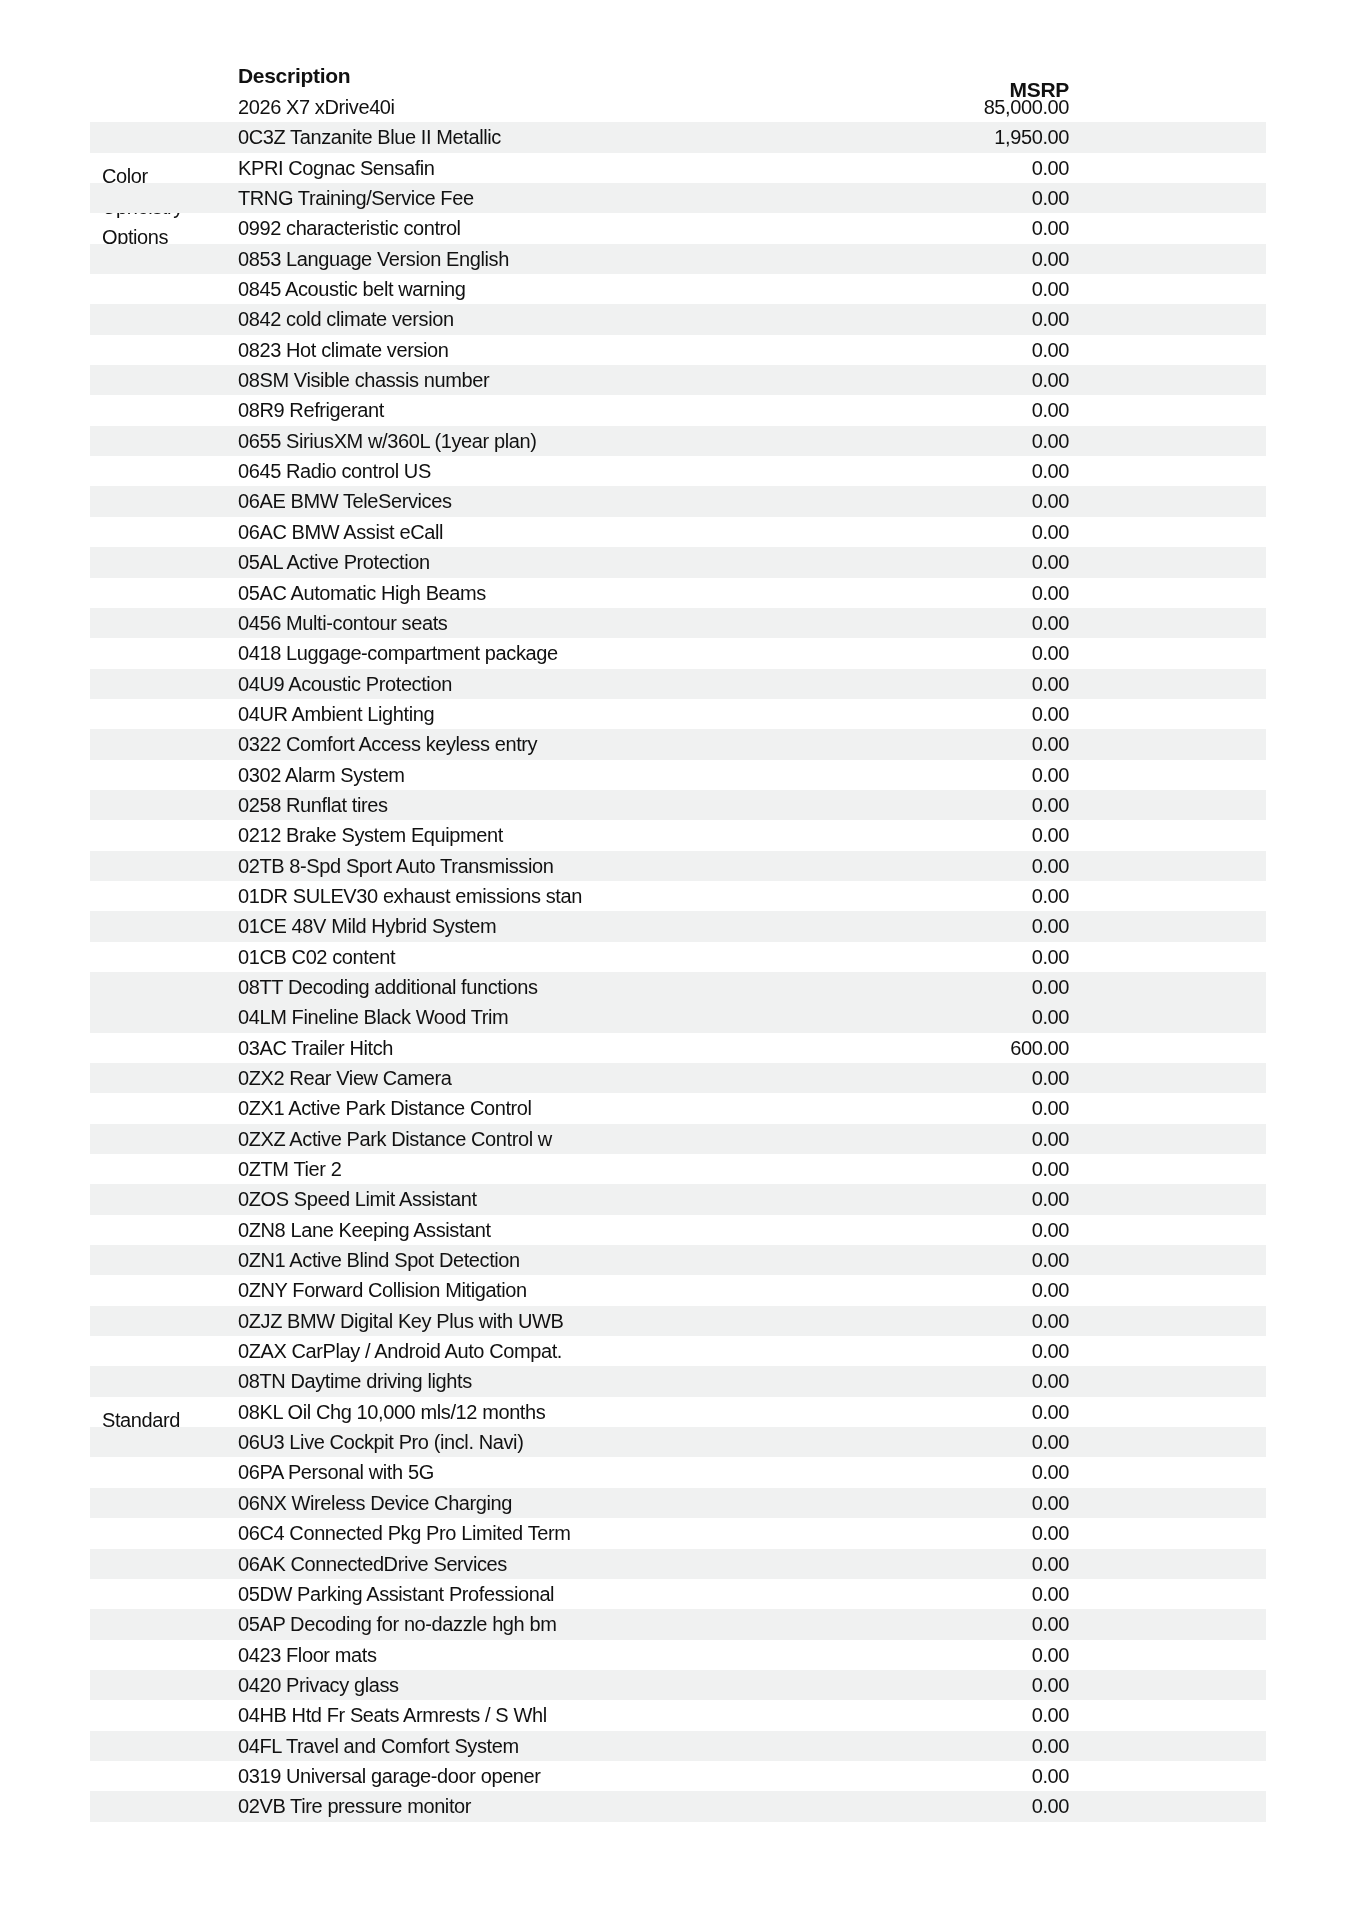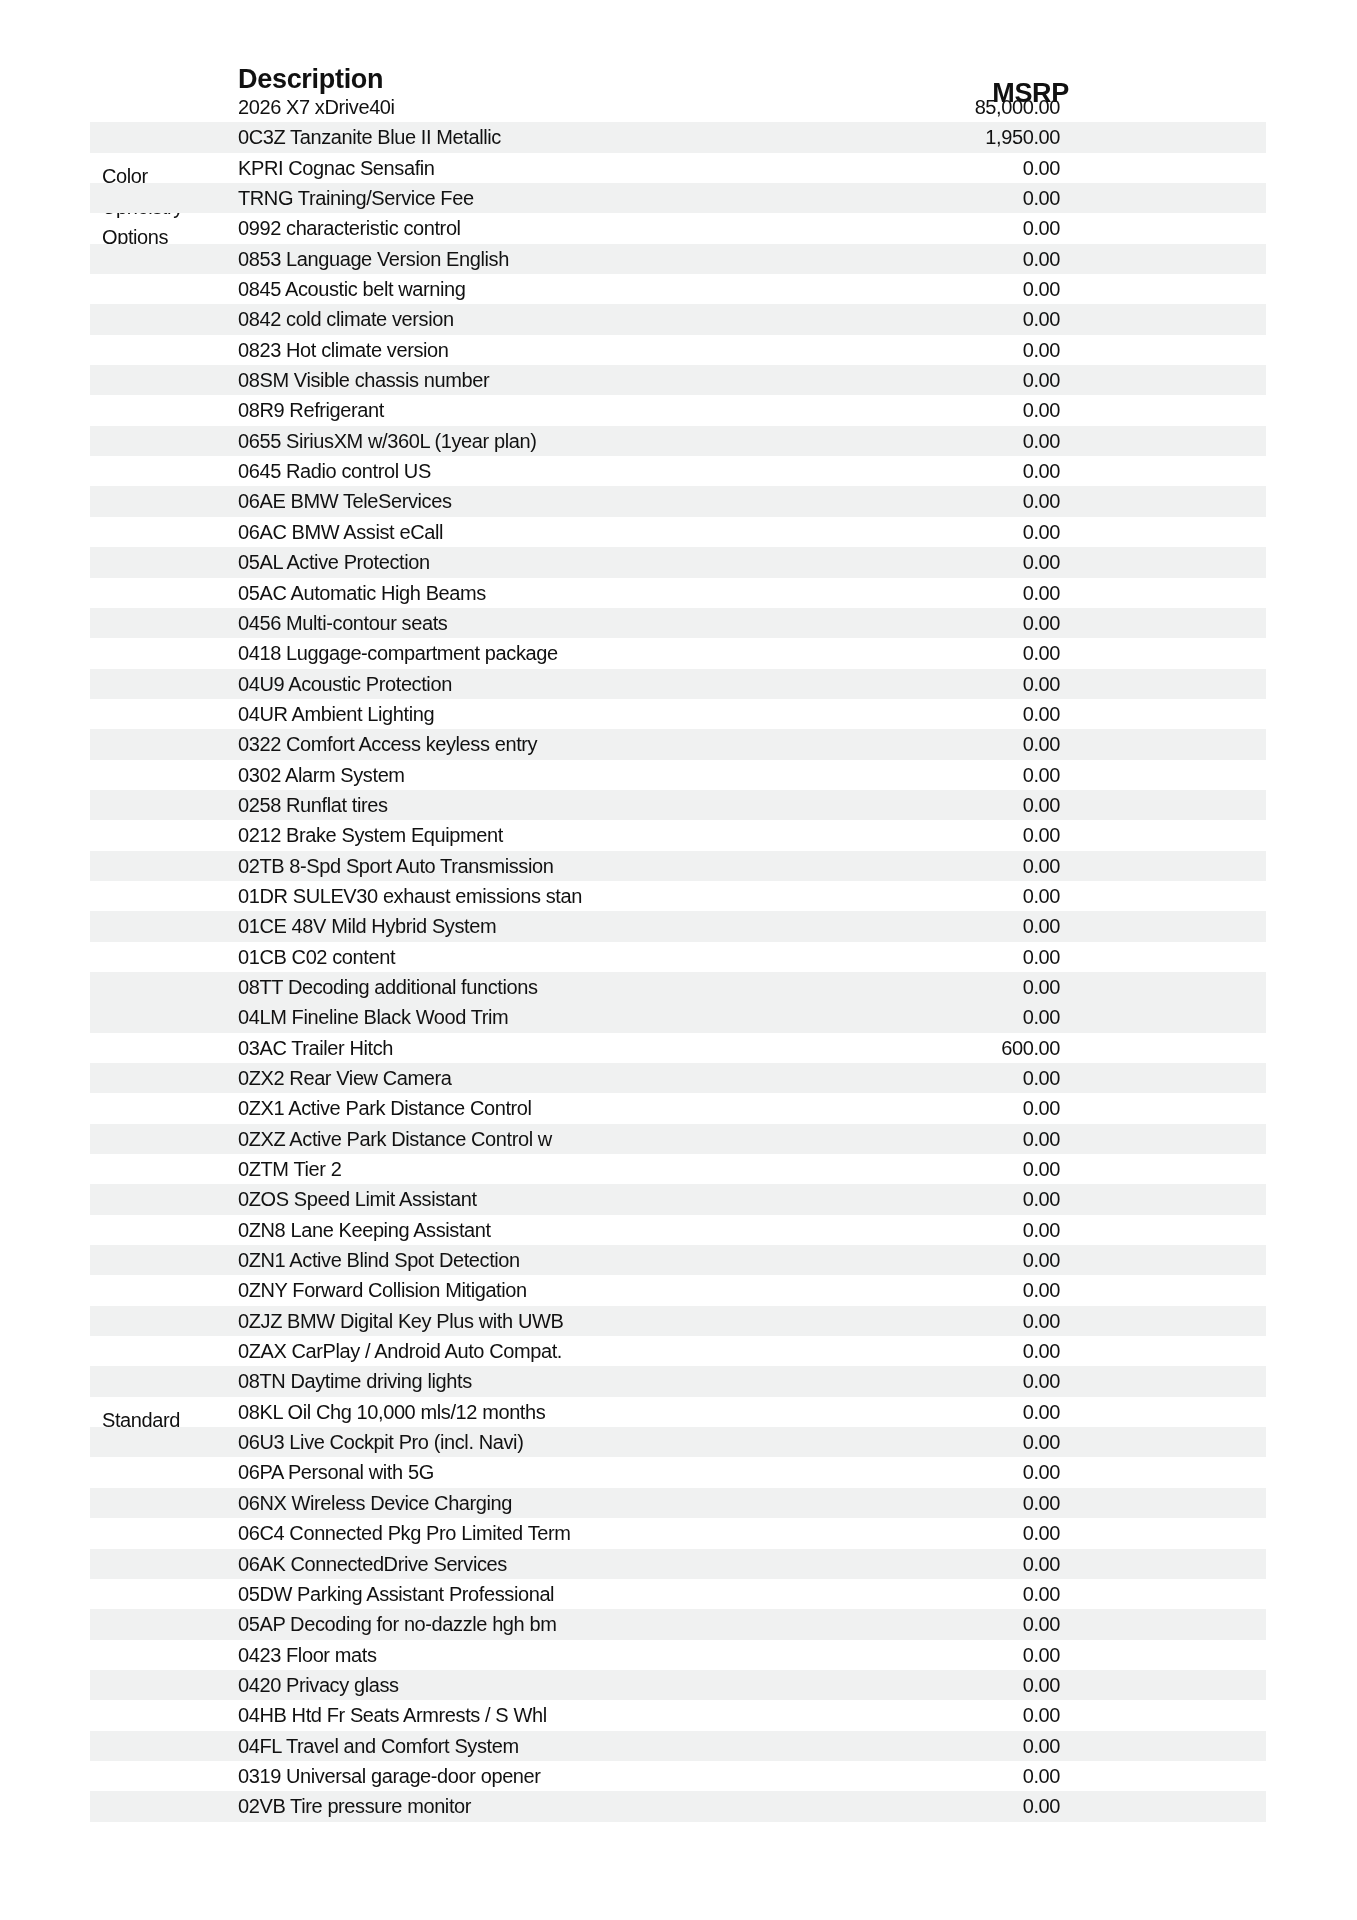--- a/index.html
+++ b/index.html
@@ -1,29 +1,29 @@
 <!DOCTYPE html>
 <html><head>
 <meta charset="utf-8">
 <style>
   html, body { margin: 0; padding: 0; background: #ffffff; }
   body {
     width: 1357px; height: 1920px; position: relative; overflow: hidden;
     font-family: "Liberation Sans", sans-serif; color: #111;
   }
   .sheet { position: absolute; left: 90px; top: 62px; width: 1176px; }
-  .hdr { position: relative; height: 30px; font-weight: bold; font-size: 27px; text-decoration: underline; }
+  .hdr { position: relative; height: 30px; font-weight: bold; font-size: 21px; text-decoration: underline; }
   .hdr .desc { position: absolute; left: 148px; top: 2px; letter-spacing: -0.3px; }
   .hdr .msrp { position: absolute; right: 197px; top: 16px; letter-spacing: -0.3px; }
   .rows { position: relative; }
   .row { position: relative; height: 30.35px; font-size: 20px; letter-spacing: -0.4px; }
   .row.alt { background: #f0f1f1; }
   .row .cat { position: absolute; left: 12px; top: 20px; white-space: nowrap; margin-top: 23px; }
   .row .desc { position: absolute; left: 148px; top: 4px; white-space: nowrap; text-align: right; }
-  .row .price { position: absolute; right: 206px; top: 4px; white-space: nowrap; text-align: right; margin-left: 16px; }
+  .row .price { position: absolute; right: 197px; top: 4px; white-space: nowrap; text-align: right; margin-left: 16px; }
 </style>
 </head>
 <body>
 
 <div class="sheet">
   <div class="hdr">
     <span class="desc">Description</span>
     <span class="msrp">MSRP</span>
   </div>
   <div class="rows" id="rows">

